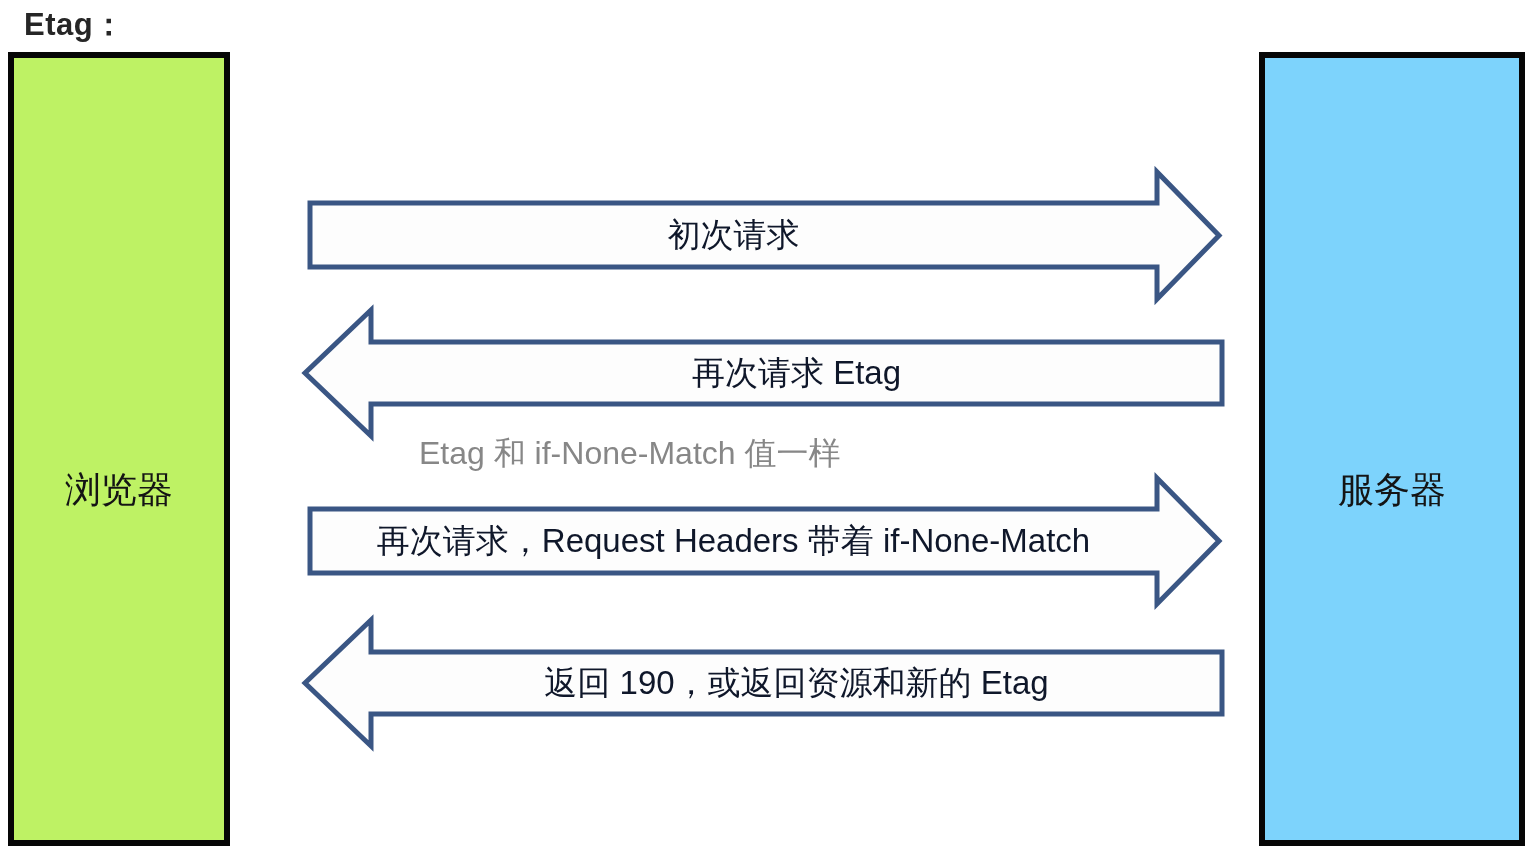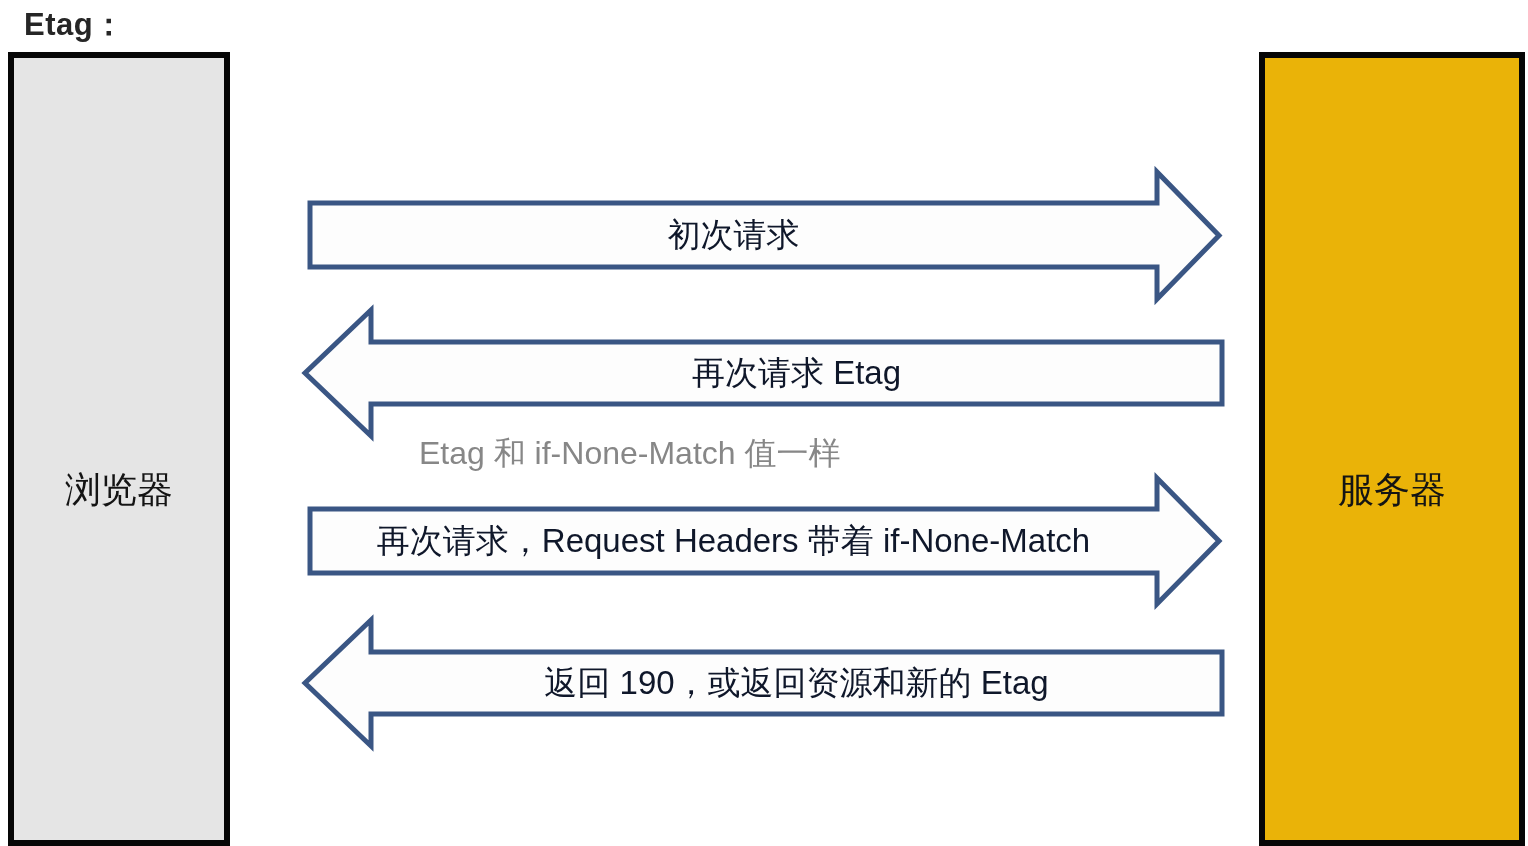--- a/index.html
+++ b/index.html
@@ -27,26 +27,26 @@
   .actor {
     position: absolute;
     top: 52px;
     height: 794px;
     border: 6px solid #060606;
     box-sizing: border-box;
   }
   .actor.browser {
     left: 8px;
     width: 222px;
-    background: #e5e5e5;
+    background: #bef264;
   }
   .actor.server {
     left: 1259px;
     width: 266px;
-    background: #eab308;
+    background: #7dd3fc;
   }
   .actor-label {
     position: absolute;
     left: 0;
     right: 0;
     top: 408px;
     text-align: center;
     font-size: 36px;
     color: #141414;
   }

